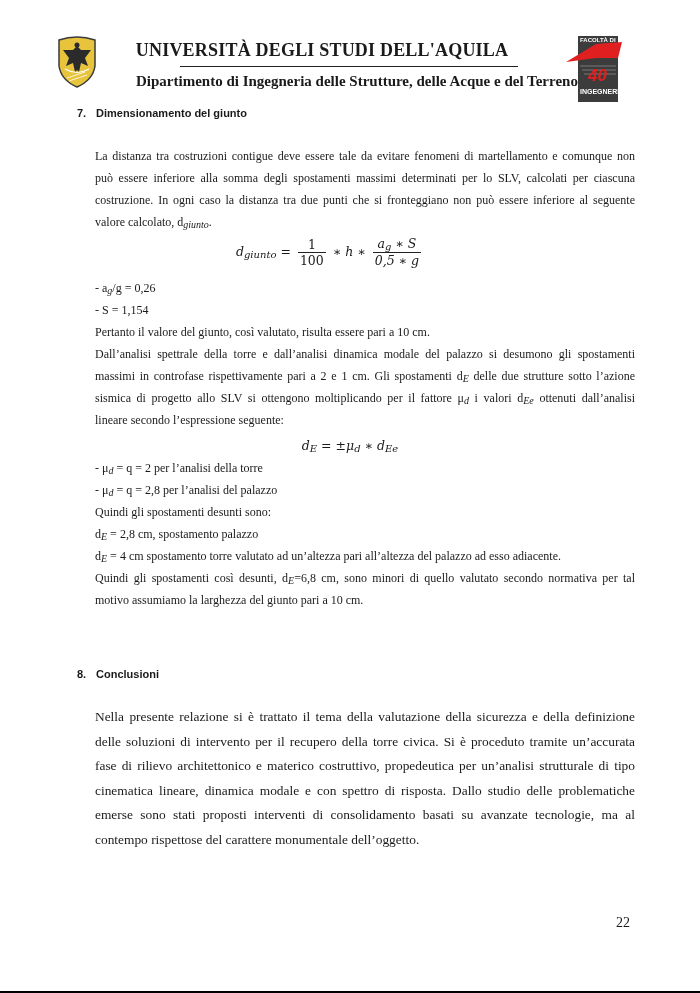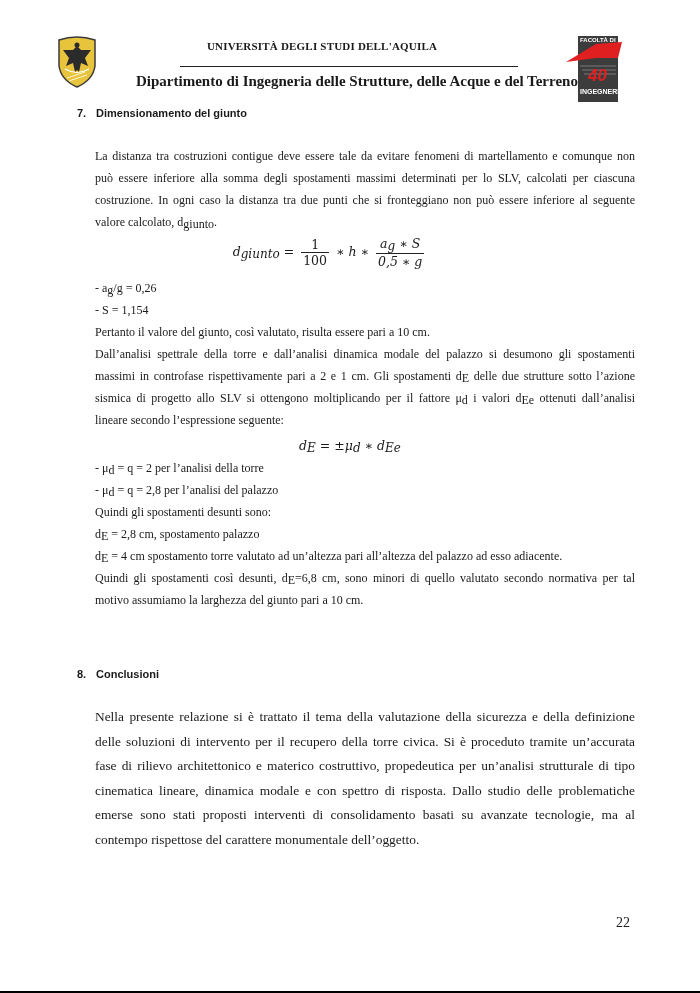--- a/index.html
+++ b/index.html
@@ -2,32 +2,32 @@
 <html><head>
 <meta charset="utf-8">
 <style>
   html, body { margin:0; padding:0; background:#ffffff; }
   body { width:700px; height:993px; position:relative; overflow:hidden; font-family:"Liberation Serif", serif; color:#1a1a1a; }
   .page-bottom-line { position:absolute; left:0; right:0; bottom:0; height:2px; background:#000; }
 
   
   .logo-left { position:absolute; left:57px; top:36px; width:40px; height:52px; }
   .logo-right { position:absolute; left:566px; top:36px; width:70px; height:66px; }
-  .uni-title { position:absolute; left:0; width:648px; top:40px; text-align:center; font-size:11px; font-weight:bold; letter-spacing:0.2px; }
+  .uni-title { position:absolute; left:0; width:648px; top:40px; text-align:center; font-size:18px; font-weight:bold; letter-spacing:0.2px; }
   .uni-title span { position:relative; left:-2px; }
   .header-rule { position:absolute; left:180px; width:338px; top:66px; height:1px; background:#222; }
   .dept-title { position:absolute; left:136px; top:73px; font-size:15px; font-weight:bold; white-space:nowrap; }
 
   .section-heading { position:absolute; left:77px; font-family:Liberation Sans, sans-serif; font-weight:bold; font-size:11px; }
   .section-heading .num { display:inline-block; width:19px; }
 
   .para { position:absolute; left:65px; width:570px; font-size:12px; line-height:22px; text-align:justify; }
   .line { display:block; white-space:nowrap; height:22px;margin-left:30px; }
   .line.just { text-align:justify; text-align-last:justify; white-space:normal; }
-  sub { font-size:12px; vertical-align:-2px; }
+  sub { font-size:10px; vertical-align:-2px;font-style:italic; }
   .formula { position:absolute; left:0; width:660px; text-align:center; font-family:"DejaVu Serif", serif; font-style:italic; font-size:12.5px; }
   .frac { display:inline-block; vertical-align:middle; text-align:center; margin:0 3px; }
   .frac .top { display:block; border-bottom:1px solid #222; padding:0 2px; }
   .frac .bot { display:block; padding:0 2px; }
   .upright { font-style:normal; }
   .conc { font-size:13.4px; line-height:24.5px; width:570px; }
   .conc .line { height:24.5px; }
   .page-number { position:absolute; left:616px; top:915px; font-size:14px; }
 </style>
 </head>

